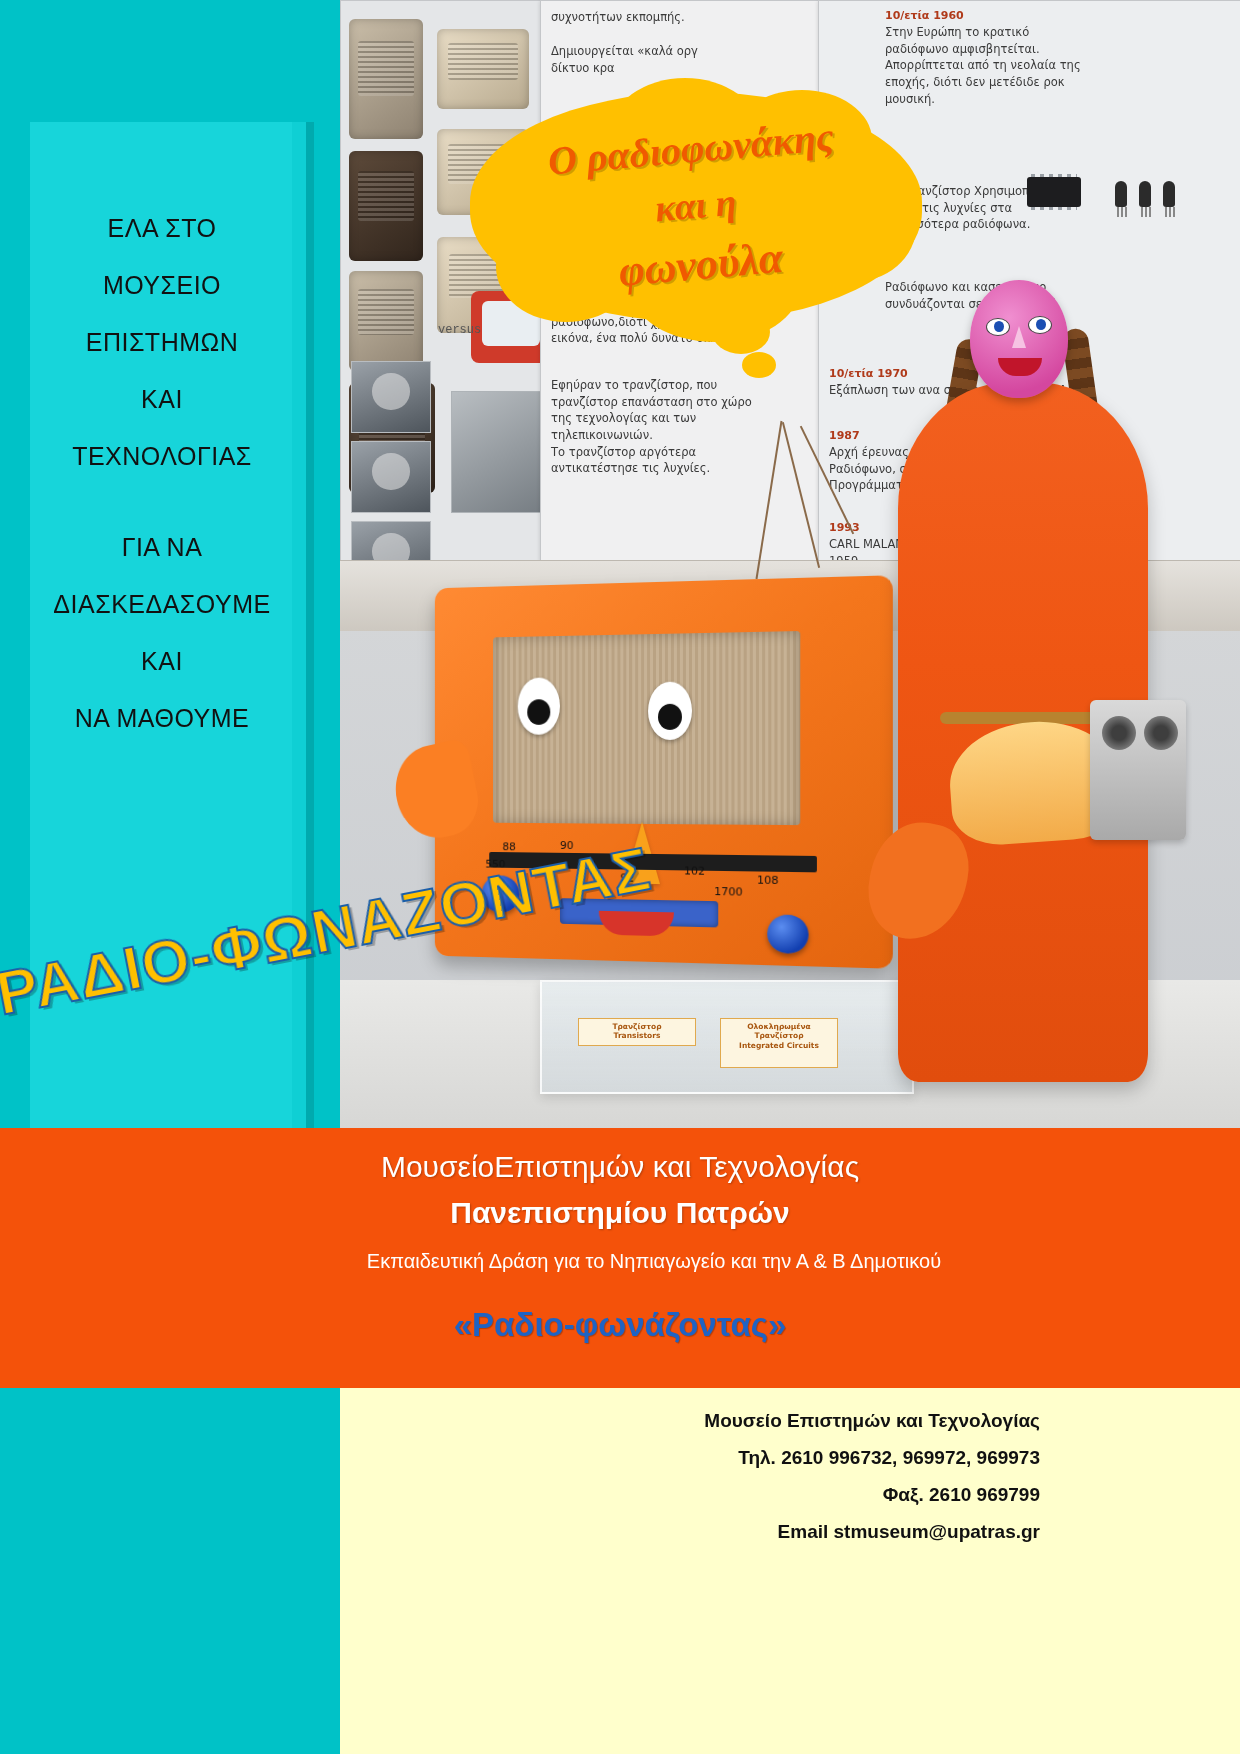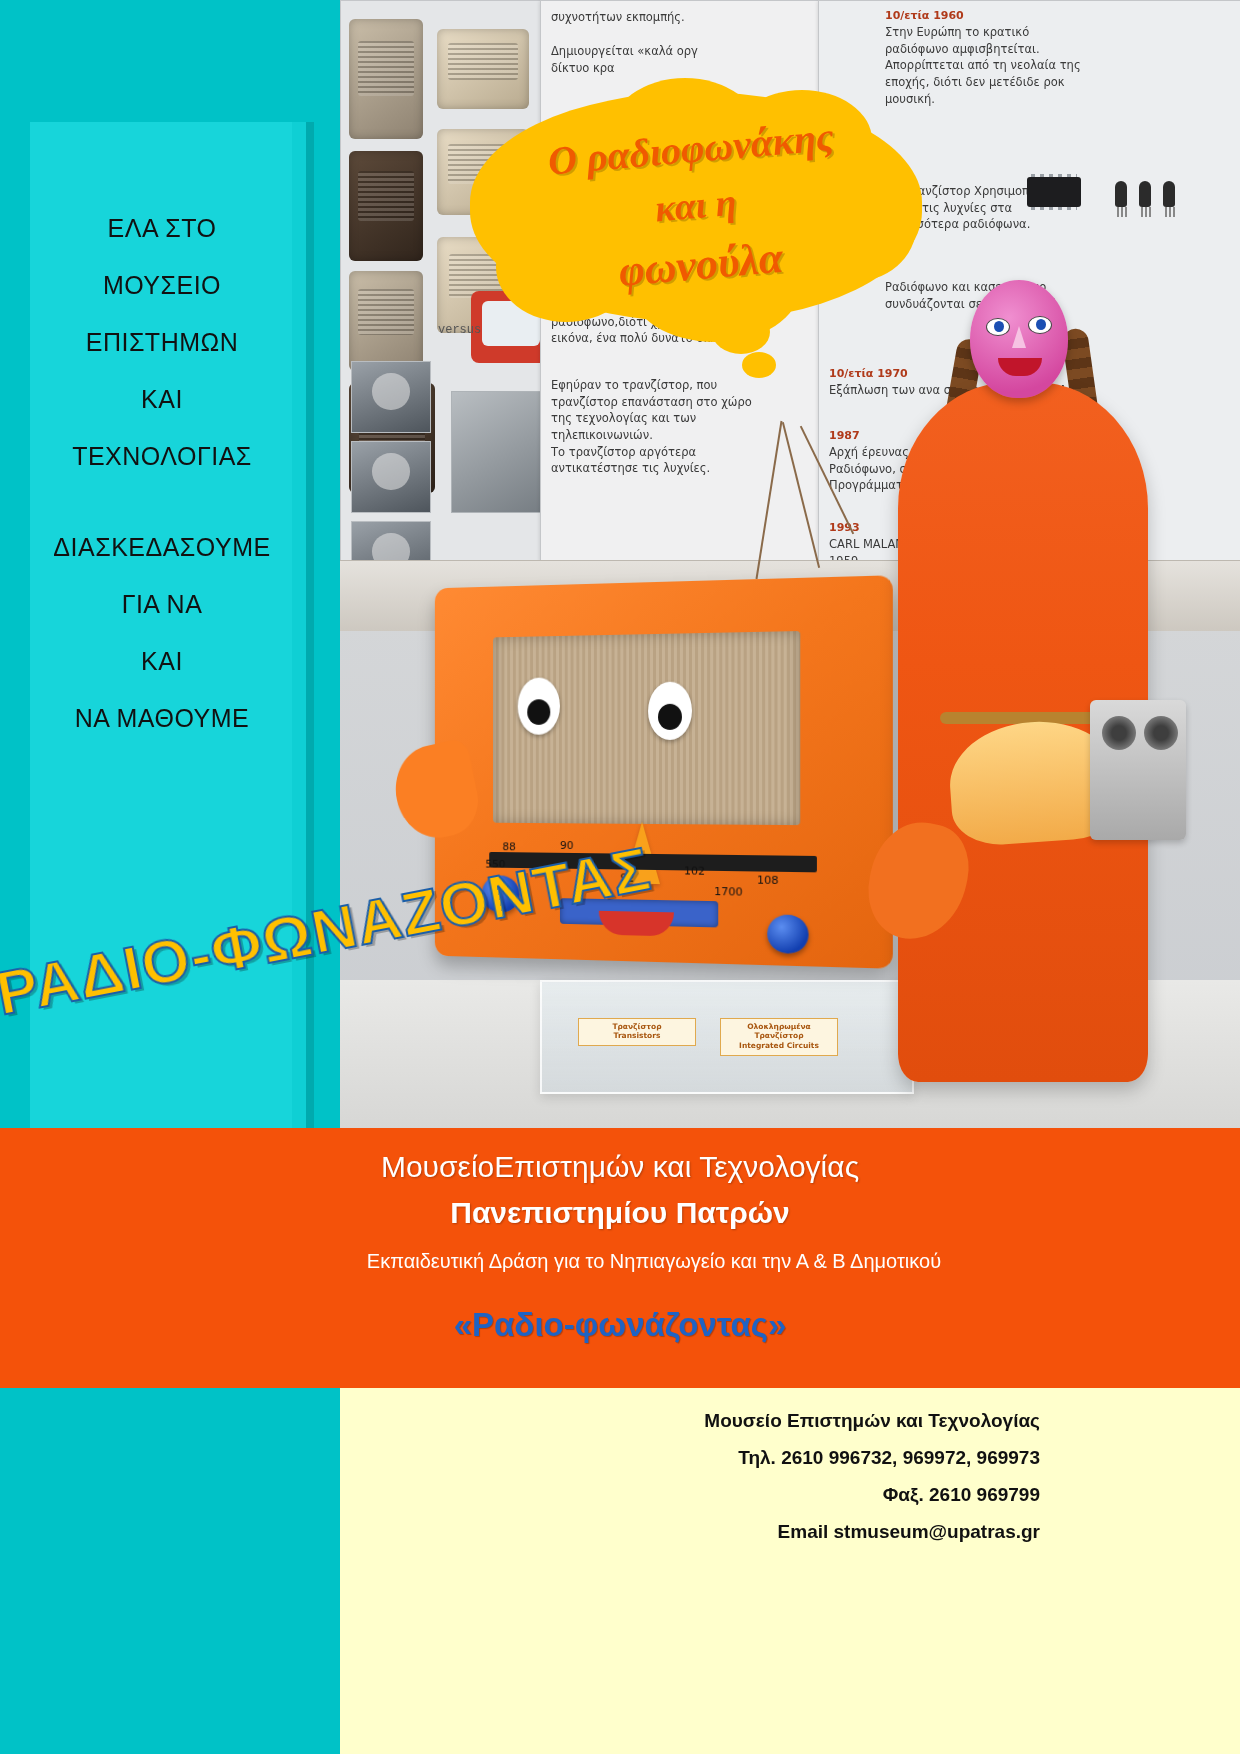--- a/index.html
+++ b/index.html
@@ -658,21 +658,21 @@
       <div class="knob" style="left:50px; top:296px;"></div>
       <div class="knob" style="left:340px; top:330px;"></div>
     </div>
   </div>
 
   <div class="case">
     <div class="case-label" style="left:36px;">
       <div>Τρανζίστορ</div>
       <div>Transistors</div>
     </div>
-    <div class="case-label" style="left:178px; height:38px;">
+    <div class="case-label" style="left:178px; height:50px;">
       <div>Ολοκληρωμένα</div>
       <div>Τρανζίστορ</div>
       <div>Integrated Circuits</div>
     </div>
   </div>
 
   <div id="doll">
     <div class="braid" style="left:62px; top:68px; transform:rotate(10deg);"></div>
     <div class="braid" style="left:194px; top:58px; transform:rotate(-8deg);"></div>
     <div class="doll-dress">
@@ -696,22 +696,22 @@
   <div id="teal-banner">
     <div class="teal-card"></div>
     <div class="teal-card-inner"></div>
     <div class="teal-text">
       <div>ΕΛΑ ΣΤΟ</div>
       <div>ΜΟΥΣΕΙΟ</div>
       <div>ΕΠΙΣΤΗΜΩΝ</div>
       <div>ΚΑΙ</div>
       <div>ΤΕΧΝΟΛΟΓΙΑΣ</div>
       <span class="gap"></span>
+      <div>ΓΙΑ ΝΑ</div>
       <div>ΔΙΑΣΚΕΔΑΣΟΥΜΕ</div>
-      <div>ΓΙΑ ΝΑ</div>
       <div>ΚΑΙ</div>
       <div>ΝΑ ΜΑΘΟΥΜΕ</div>
     </div>
   </div>
 
   <div id="wordmark">ΡΑΔΙΟ-ΦΩΝΑΖΟΝΤΑΣ</div>
 
   <div id="bubble">
     <div class="bub bubble-main"></div>
     <div class="bub" style="left:40px; top:60px; width:120px; height:90px;"></div>

